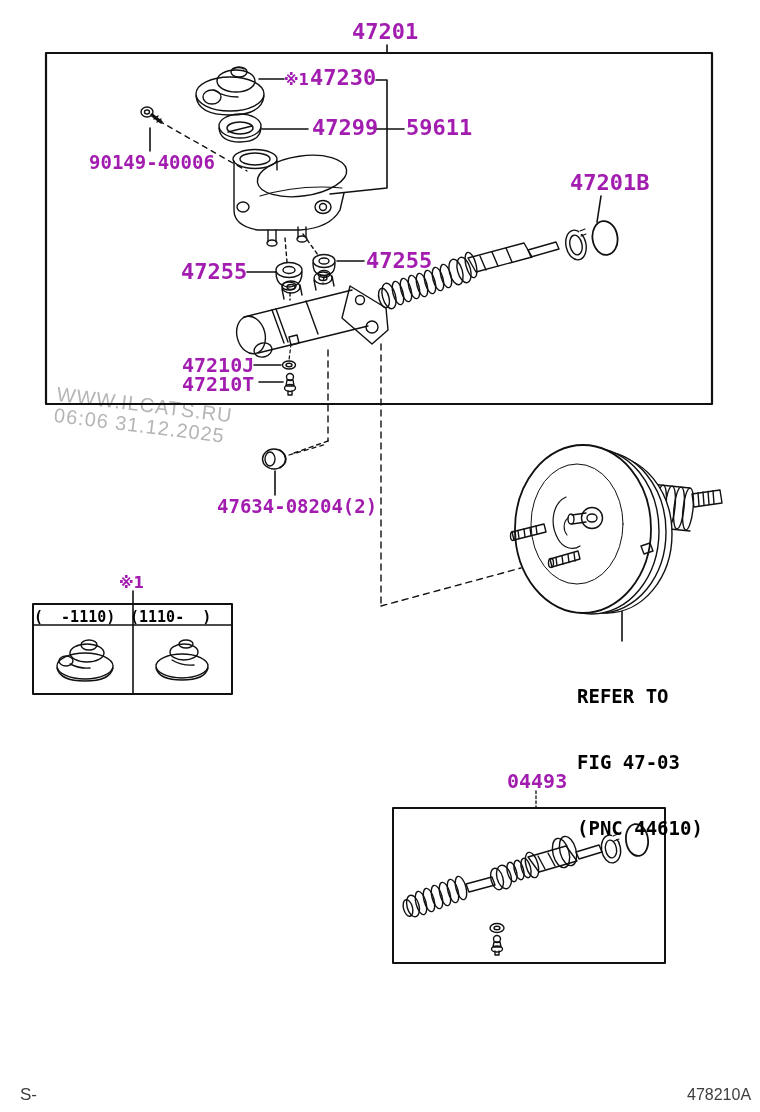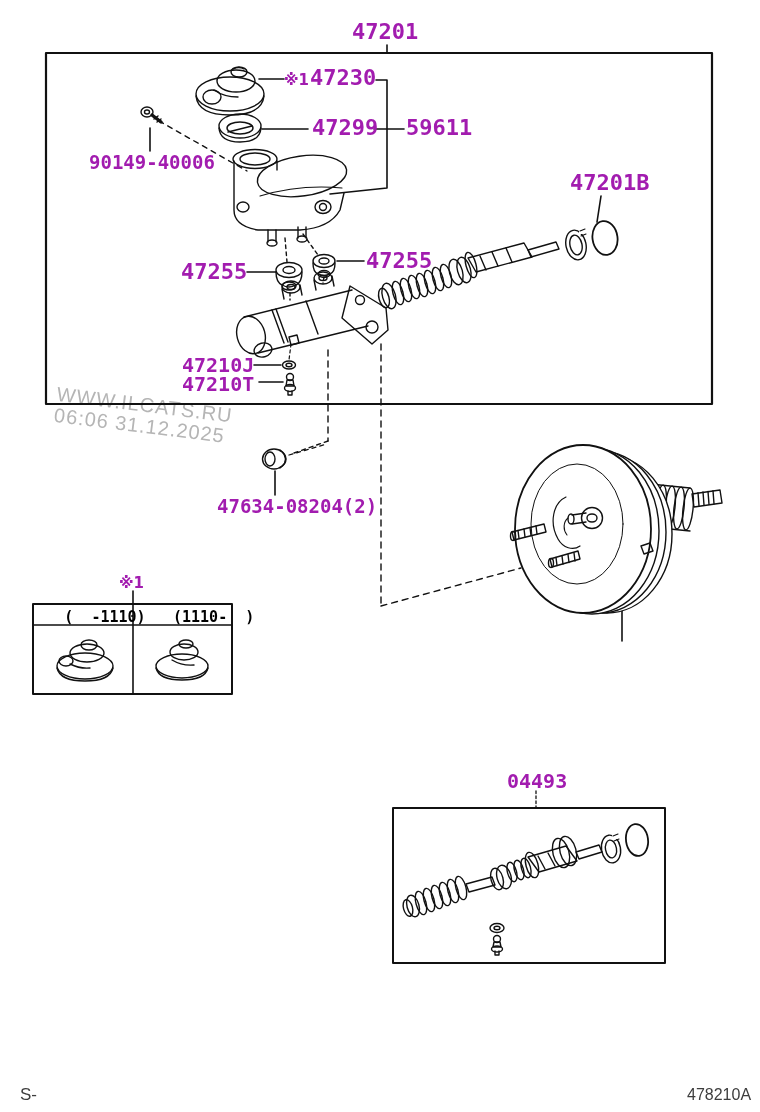--- a/index.html
+++ b/index.html
@@ -4,21 +4,21 @@
 <style>
   html,body{margin:0;padding:0;background:#fff;}
   .canvas{position:relative;width:760px;height:1112px;background:#ffffff;overflow:hidden;
           font-family:"DejaVu Sans Mono",monospace;color:#000;}
   svg{position:absolute;left:0;top:0;}
   .pl{position:absolute;font-weight:bold;line-height:1;white-space:pre;color:#a21caf;}
   .fs22{font-size:22px;} .fs20{font-size:20px;} .fs19{font-size:19px;}
   .note-prefix{font-family:"DejaVu Sans",sans-serif;font-size:15px;font-weight:bold;}
   .caplabel{display:inline-flex;align-items:baseline;gap:1px;}
   .refer{position:absolute;left:577px;top:641px;font-weight:bold;font-size:19px;line-height:22px;white-space:pre;}
-  .thead{position:absolute;top:608px;font-weight:bold;font-size:15px;text-align:center;white-space:pre;padding-left:22px;}
+  .thead{position:absolute;top:608px;font-weight:bold;font-size:15px;white-space:pre;}
   .watermark{position:absolute;left:58px;top:384px;color:#b5b5b5;font-family:"Liberation Sans",sans-serif;
              font-size:20px;line-height:21px;transform:rotate(7deg);transform-origin:0 0;letter-spacing:1px;}
   .footer{position:absolute;font-family:"Liberation Sans",sans-serif;font-weight:normal;color:#3d3d3d;}
 </style>
 </head>
 <body>
 
 <div class="canvas">
 
   <div class="watermark">
@@ -277,21 +277,26 @@
   <div class="pl fs22" style="left:406px;top:117px">59611</div>
   <div class="pl fs19" style="left:89px;top:153px">90149-40006</div>
   <div class="pl fs22" style="left:181px;top:261px">47255</div>
   <div class="pl fs22" style="left:366px;top:250px">47255</div>
   <div class="pl fs22" style="left:570px;top:172px">47201B</div>
   <div class="pl fs20" style="left:182px;top:355px">47210J</div>
   <div class="pl fs20" style="left:182px;top:374px">47210T</div>
   <div class="pl fs19" style="left:217px;top:497px">47634-08204(2)</div>
   <div class="pl fs20" style="left:507px;top:771px">04493</div>
 
+  <div class="refer">
+    <div>REFER TO</div>
+    <div>FIG 47-03</div>
+    <div>(PNC 44610)</div>
+  </div>
 
   <div class="pl note-prefix" style="left:119px;top:576px">※1</div>
   <div class="thead" style="left:34px;width:98px">(  -1110)</div>
-  <div class="thead" style="left:151px;width:78px">(1110-  )</div>
+  <div class="thead" style="left:130px;width:78px">(1110-  )</div>
 
   <div class="footer" style="left:20px;top:1085px;font-size:17px">S-</div>
   <div class="footer" style="left:687px;top:1086px;font-size:16px">478210A</div>
 
 </div>
 
 </body></html>

